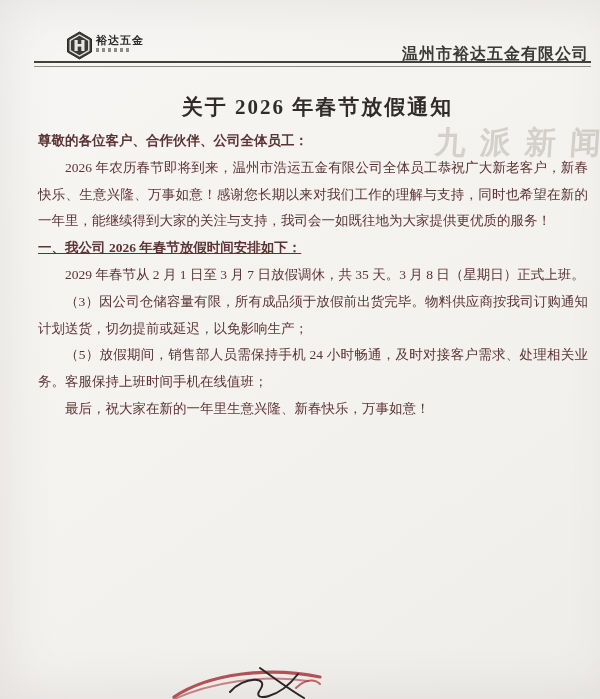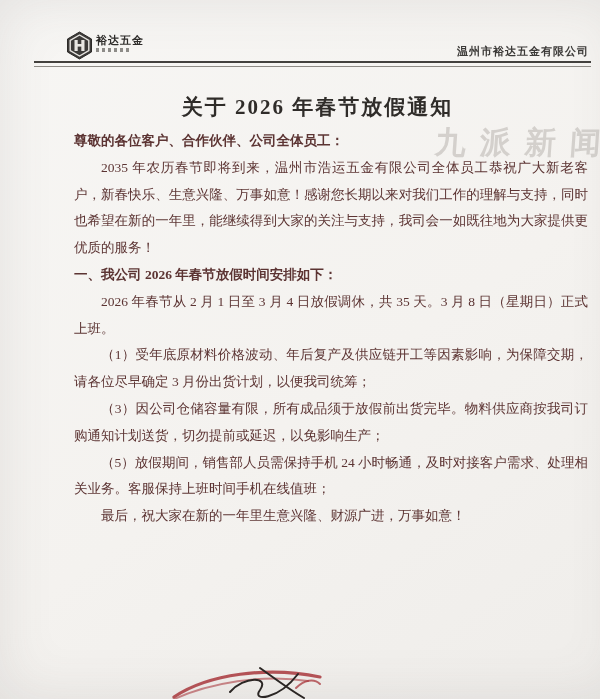--- a/index.html
+++ b/index.html
@@ -17,21 +17,21 @@
   
   .logo-wrap{position:absolute;left:66px;top:31px;display:flex;align-items:flex-start;gap:3px;}
   .logo-hex{width:27px;height:29px;display:block;}
   .logo-texts{padding-top:4px;}
   .logo-main{font-size:11px;font-weight:bold;color:#2e2c2a;letter-spacing:1px;line-height:11px;}
   .logo-sub{margin-top:2px;height:4px;width:34px;
     background:repeating-linear-gradient(90deg,#6a6864 0 3px,transparent 3px 6px);
     opacity:.75;}
   .company-name{
     position:absolute;right:34px;top:44px;
-    font-size:11px;font-weight:bold;color:#3c3a38;letter-spacing:1px;
+    font-size:16px;font-weight:bold;color:#3c3a38;letter-spacing:1px;
   }
   .header-rule{
     position:absolute;left:34px;right:32px;top:61px;height:3px;
     border-top:2.5px solid #43413e;border-bottom:1px solid #8e8b86;
   }
   
   .watermark{
     position:absolute;right:8px;top:122px;
     font-size:31px;font-weight:bold;color:#a7a29d;opacity:.42;
     letter-spacing:14px;transform:skewX(-4deg);
@@ -40,26 +40,25 @@
   
   .doc-title{
     position:absolute;left:12px;right:0;top:93px;
     text-align:center;font-size:21px;font-weight:bold;color:#2f2c29;
     letter-spacing:2px;
   }
   .content{
     position:absolute;left:38px;right:35px;top:128px;
     font-size:13.5px;line-height:26.8px;color:#5c3433;
     text-align:justify;
-    margin-left:36px;
   }
   .content p{margin:0;}
   .indent{text-indent:2em;}
   .salutation{font-weight:bold;}
-  .sec-title{font-weight:bold;}
+  .sec-title{font-weight:bold;text-decoration:underline;}
   
   .signature{position:absolute;left:168px;top:664px;width:200px;height:35px;}
 </style>
 </head>
 <body>
 
 <div class="paper">
 
   <div class="logo-wrap">
     <svg class="logo-hex" viewBox="0 0 27 29">
@@ -77,27 +76,26 @@
 
   <div class="company-name">温州市裕达五金有限公司</div>
   <div class="header-rule"></div>
 
   <div class="watermark">九派新闻</div>
 
   <div class="doc-title">关于 2026 年春节放假通知</div>
 
   <div class="content">
     <p class="salutation">尊敬的各位客户、合作伙伴、公司全体员工：</p>
-    <p class="indent">2035 年农历春节即将到来，温州市浩运五金有限公司全体员工恭祝广大新老客户，新春快乐、生意兴隆、万事如意！感谢您长期以来对我们工作的理解与支持，同时也希望在新的一年里，能继续得到大家的关注与支持，我司会一如既往地为大家提供更优质的服务！</p>
+    <p class="indent">2026 年农历春节即将到来，温州市浩运五金有限公司全体员工恭祝广大新老客户，新春快乐、生意兴隆、万事如意！感谢您长期以来对我们工作的理解与支持，同时也希望在新的一年里，能继续得到大家的关注与支持，我司会一如既往地为大家提供更优质的服务！</p>
     <p class="sec-title">一、我公司 2026 年春节放假时间安排如下：</p>
-    <p class="indent">2026 年春节从 2 月 1 日至 3 月 4 日放假调休，共 35 天。3 月 8 日（星期日）正式上班。</p>
-    <p class="indent">（1）受年底原材料价格波动、年后复产及供应链开工等因素影响，为保障交期，请各位尽早确定 3 月份出货计划，以便我司统筹；</p>
+    <p class="indent">2029 年春节从 2 月 1 日至 3 月 7 日放假调休，共 35 天。3 月 8 日（星期日）正式上班。</p>
     <p class="indent">（3）因公司仓储容量有限，所有成品须于放假前出货完毕。物料供应商按我司订购通知计划送货，切勿提前或延迟，以免影响生产；</p>
     <p class="indent">（5）放假期间，销售部人员需保持手机 24 小时畅通，及时对接客户需求、处理相关业务。客服保持上班时间手机在线值班；</p>
-    <p class="indent">最后，祝大家在新的一年里生意兴隆、财源广进，万事如意！</p>
+    <p class="indent">最后，祝大家在新的一年里生意兴隆、新春快乐，万事如意！</p>
   </div>
 
   <svg class="signature" viewBox="0 0 200 35" fill="none">
     <path d="M6,33 C40,10 100,2 152,13" stroke="#a8373c" stroke-width="3.2" stroke-linecap="round" opacity="0.85"></path>
     <path d="M2,37 C42,18 96,10 140,17" stroke="#b4555a" stroke-width="2" stroke-linecap="round" opacity="0.7"></path>
     <path d="M62,28 c14,-16 40,-16 30,-2 c-9,12 18,10 38,-16" stroke="#2b2624" stroke-width="2" stroke-linecap="round"></path>
     <path d="M92,4 c14,10 30,22 44,30" stroke="#2b2624" stroke-width="2" stroke-linecap="round"></path>
     <path d="M128,24 c8,-8 18,-10 24,-4" stroke="#a8373c" stroke-width="2" stroke-linecap="round" opacity="0.75"></path>
   </svg>
 

